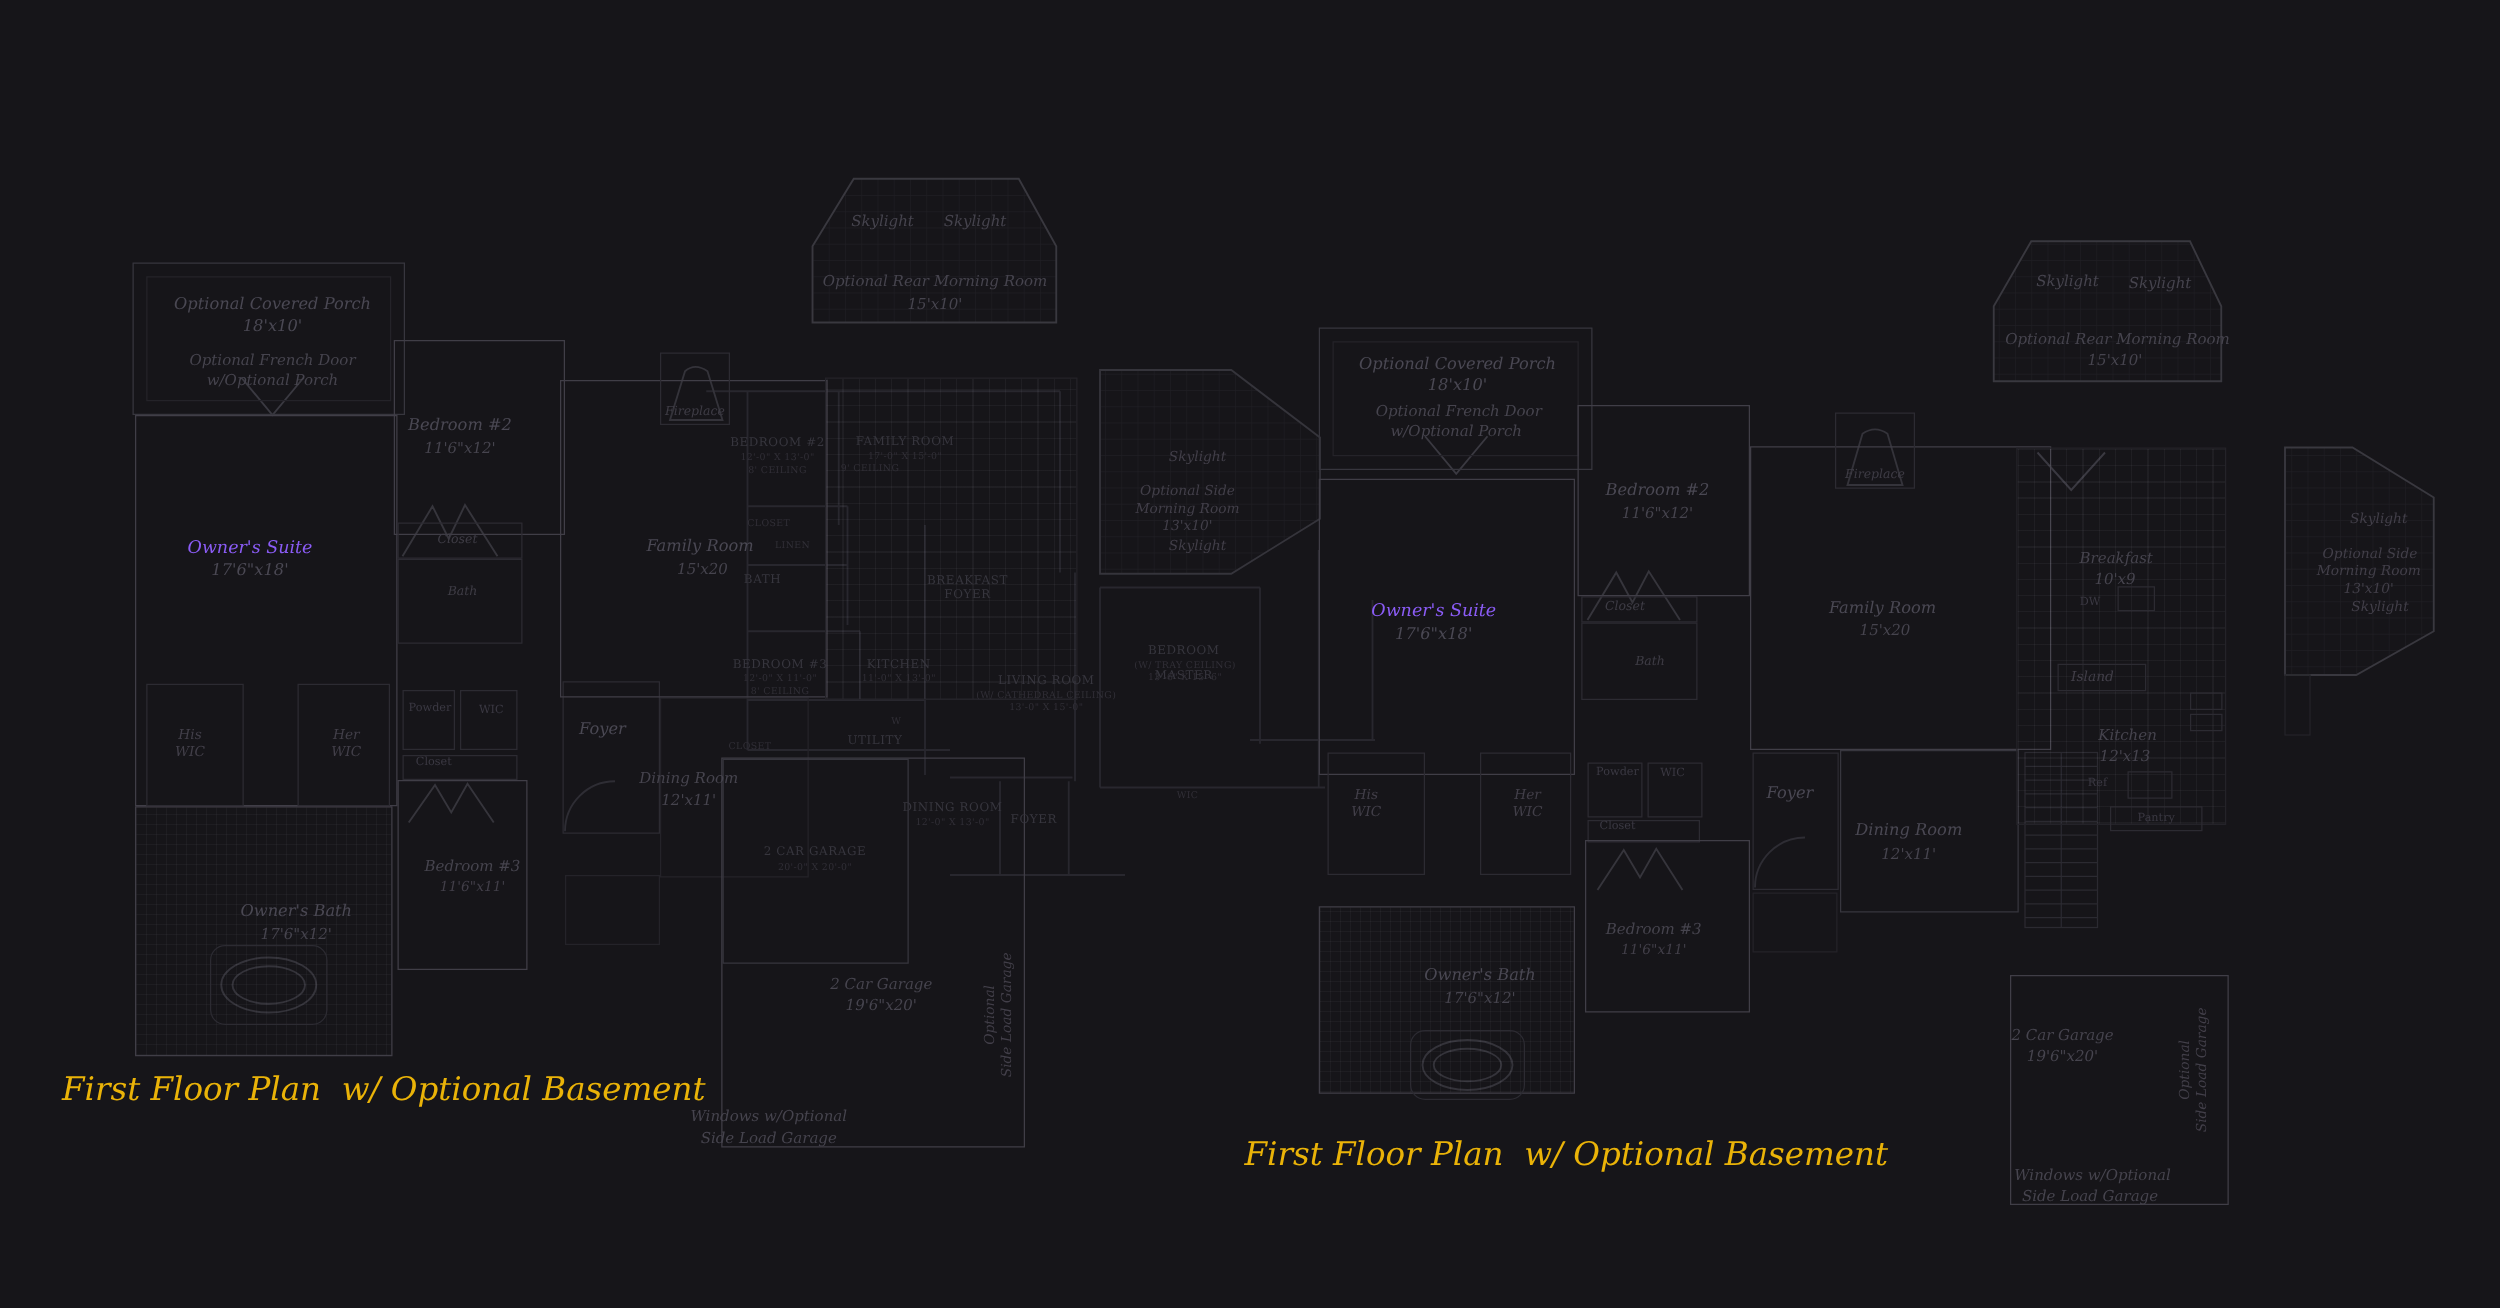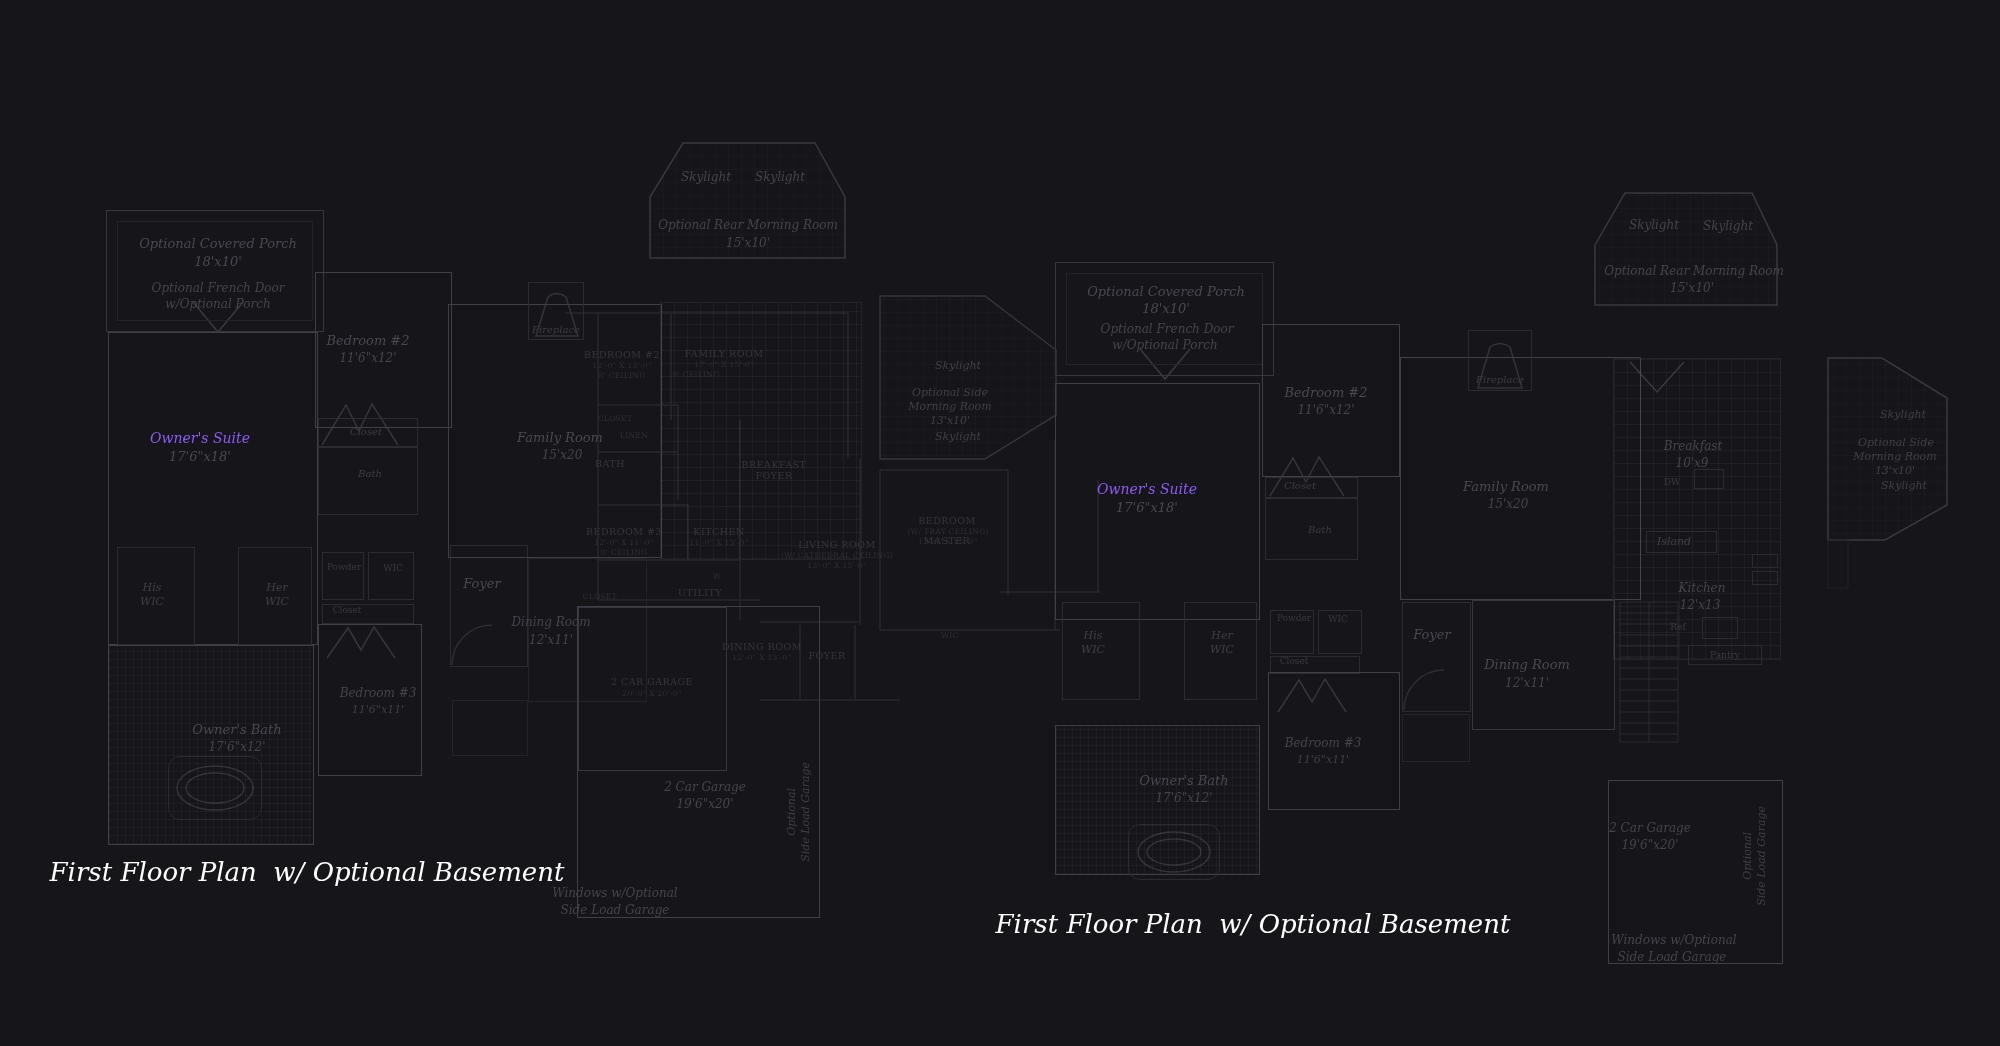--- a/index.html
+++ b/index.html
@@ -20,21 +20,21 @@
     repeating-linear-gradient(90deg, rgba(205,205,220,0.045) 0 1px, transparent 1px 8px);}
   .lbl{position:absolute;text-align:center;line-height:1.25;}
   .i14{font-style:italic;font-size:14px;color:#8b5cf6;}
   .i13{font-style:italic;font-size:13px;color:#4a4853;}
   .i12{font-style:italic;font-size:12px;color:#46444e;}
   .i11{font-style:italic;font-size:11px;color:#423f49;}
   .i10{font-style:italic;font-size:10px;color:#3e3c45;}
   .i9{font-size:9px;color:#3b3943;}
   .c10{font-size:9.5px;color:#37363e;letter-spacing:.05em;}
   .c8{font-size:7.5px;color:#312f37;letter-spacing:.04em;}
-  .cap{font-style:italic;font-size:26px;color:#ffffff;white-space:pre;}
+  .cap{font-style:italic;font-size:26px;color:#eab308;white-space:pre;}
   .vert{transform:rotate(-90deg);transform-origin:center;}
 </style>
 </head>
 <body>
 
 <div class="canvas">
 
   <svg class="layer" width="2000" height="1046">
     <defs>
       <pattern id="g12" width="13" height="13" patternUnits="userSpaceOnUse">

